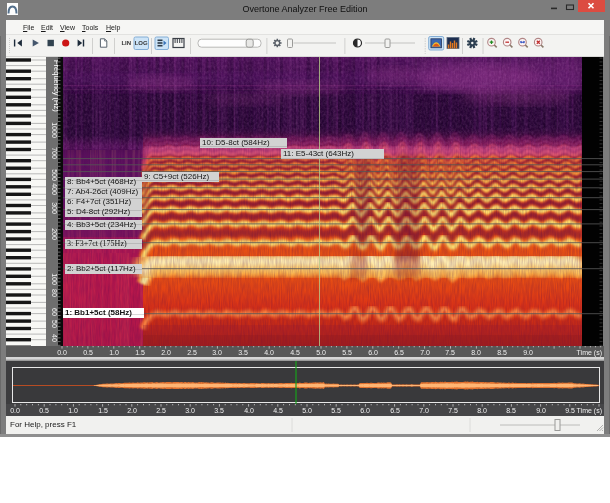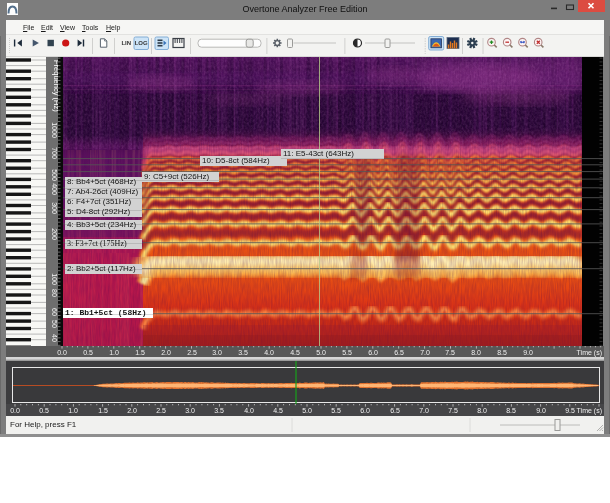--- a/index.html
+++ b/index.html
@@ -954,23 +954,23 @@
     <text x="564" y="67.2" text-anchor="middle" font-family="Liberation Sans, sans-serif" font-size="7" fill="#efefef">9.5</text>
     <text x="596" y="67.2" text-anchor="end" font-family="Liberation Sans, sans-serif" font-size="7" fill="#efefef">Time (s)</text>
   </svg>
 <div class="hl" style="left:65px;top:176.5px;width:77px;background:linear-gradient(to bottom, #d2d2d2 2.6px, #b9b9b9 2.6px, #b9b9b9 3.5px, #d2d2d2 3.5px);">8: Bb4+5ct (468Hz)</div>
 <div class="hl" style="left:65px;top:186.5px;width:77px;background:linear-gradient(to bottom, #d2d2d2 1.3px, #b9b9b9 1.3px, #b9b9b9 2.2px, #d2d2d2 2.2px);">7: Ab4-26ct (409Hz)</div>
 <div class="hl" style="left:65px;top:196.5px;width:77px;background:linear-gradient(to bottom, #d2d2d2 1.2px, #b9b9b9 1.2px, #b9b9b9 2.1px, #d2d2d2 2.1px);">6: F4+7ct (351Hz)</div>
 <div class="hl" style="left:65px;top:206.5px;width:77px;background:linear-gradient(to bottom, #d2d2d2 3.1px, #b9b9b9 3.1px, #b9b9b9 4.0px, #d2d2d2 4.0px);">5: D4-8ct (292Hz)</div>
 <div class="hl" style="left:65px;top:220px;width:77px;background:linear-gradient(to bottom, #d2d2d2 4.0px, #b9b9b9 4.0px, #b9b9b9 4.9px, #d2d2d2 4.9px);">4: Bb3+5ct (234Hz)</div>
 <div class="hl" style="left:65px;top:239px;width:77px;background:linear-gradient(to bottom, #d2d2d2 3.7px, #b9b9b9 3.7px, #b9b9b9 4.6000000000000005px, #d2d2d2 4.6000000000000005px);font-family:Liberation Serif, serif;">3: F3+7ct (175Hz)</div>
 <div class="hl" style="left:65px;top:264px;width:77px;background:linear-gradient(to bottom, #d2d2d2 4.7px, #b9b9b9 4.7px, #b9b9b9 5.6000000000000005px, #d2d2d2 5.6000000000000005px);">2: Bb2+5ct (117Hz)</div>
-<div class="hl" style="left:63px;top:308px;width:90px;background:linear-gradient(to bottom, #ffffff 6.0px, #d8d8d8 6.0px, #d8d8d8 6.9px, #ffffff 6.9px);font-weight:bold;font-family:Liberation Mono, monospace;">1: Bb1+5ct (58Hz)</div>
+<div class="hl" style="left:63px;top:308px;width:81px;background:linear-gradient(to bottom, #ffffff 6.0px, #d8d8d8 6.0px, #d8d8d8 6.9px, #ffffff 6.9px);font-weight:bold;">1: Bb1+5ct (58Hz)</div>
 <div class="hl" style="left:142px;top:172px;width:77px;background:linear-gradient(to bottom, #d2d2d2 7.7px, #b9b9b9 7.7px, #b9b9b9 8.6px, #d2d2d2 8.6px);">9: C5+9ct (526Hz)</div>
-<div class="hl" style="left:200px;top:156px;width:87px;background:linear-gradient(to bottom, #d2d2d2 8.5px, #b9b9b9 8.5px, #b9b9b9 9.4px, #d2d2d2 9.4px);">10: D5-8ct (584Hz)</div>
+<div class="hl" style="left:200px;top:138px;width:87px;background:linear-gradient(to bottom, #d2d2d2 8.5px, #b9b9b9 8.5px, #b9b9b9 9.4px, #d2d2d2 9.4px);">10: D5-8ct (584Hz)</div>
 <div class="hl" style="left:281px;top:149.2px;width:103px;background:linear-gradient(to bottom, #d2d2d2 9.4px, #b9b9b9 9.4px, #b9b9b9 10.3px, #d2d2d2 10.3px);">11: E5-43ct (643Hz)</div>
 <div id="status">
     <div class="s">For Help, press F1</div>
 <svg width="598" height="18" viewBox="0 0 598 18" xmlns="http://www.w3.org/2000/svg" style="position:absolute;left:0;top:0">
 <line x1="286" y1="2" x2="286" y2="16" stroke="#dcdcda" stroke-width="1"></line>
 <line x1="464" y1="2" x2="464" y2="16" stroke="#dcdcda" stroke-width="1"></line>
 <line x1="494" y1="9" x2="574" y2="9" stroke="#bcbcba" stroke-width="1"></line>
 <rect x="549" y="3.5" width="5" height="11" fill="#f0f0ee" stroke="#9a9a98" stroke-width="1"></rect>
 <path d="M591 15 l6 -6 M593.5 15 l3.5 -3.5 M596 15 l1 -1" stroke="#b0b0ae" stroke-width="1"></path>
 </svg>

